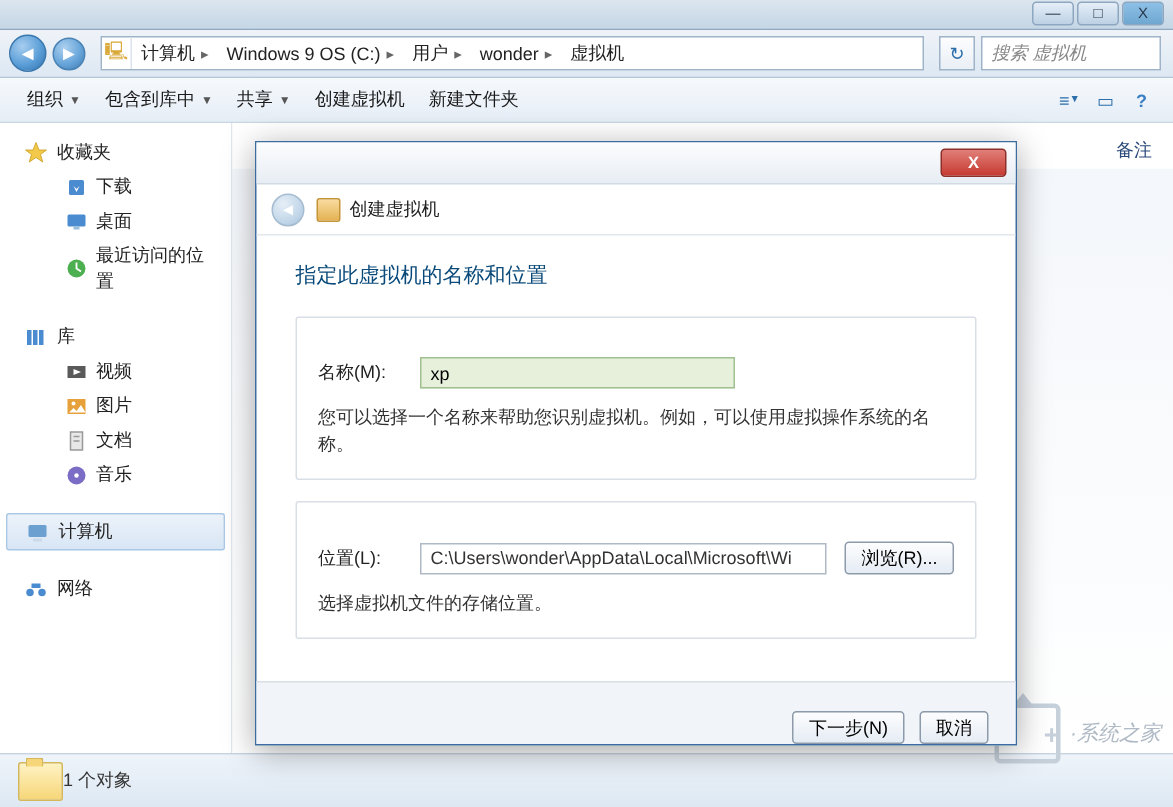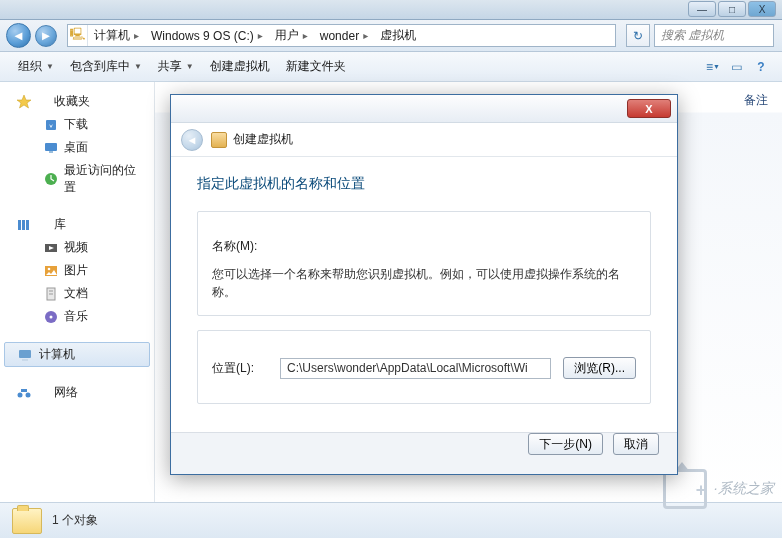--- a/index.html
+++ b/index.html
@@ -26,30 +26,30 @@
 .toolbar{ height:30px; background:linear-gradient(to bottom,#f6f9fc,#e5edf6); border-bottom:1px solid #c9d7e4; display:flex; align-items:center; padding:0 10px; font-size:12px; color:#1a1a1a; }
 .tb-item{ padding:0 8px; display:flex; align-items:center; gap:4px;}
 .tb-item .dd{ font-size:8px; color:#555;}
 .tb-right{ margin-left:auto; display:flex; gap:2px; align-items:center;}
 .tb-ricon{ width:22px;height:20px; border:1px solid transparent; display:flex;align-items:center;justify-content:center; color:#2d6faa; font-size:12px; border-radius:2px;}
 
 
 .main{ display:flex; height:420px; }
 .sidebar{ width:155px; background:#fff; border-right:1px solid #e0e6ec; padding:8px 0; font-size:12px; }
 .side-group{ margin-bottom:14px; }
-.side-head{ display:flex; align-items:center; gap:22px; padding:3px 10px 3px 16px; color:#222; font-size:12px;}
+.side-head{ display:flex; align-items:center; gap:6px; padding:3px 10px 3px 16px; color:#222; font-size:12px;}
 .side-head svg,.side-item svg{flex-shrink:0;}
 .side-item{ display:flex; align-items:center; gap:6px; padding:3px 10px 3px 44px; color:#222;}
 .side-item.sel{ background:linear-gradient(to bottom,#ecf2f9,#d8e6f5); border:1px solid #a9c7e6; border-radius:2px; margin:0 4px; padding-left:28px;}
 
 .content{ flex:1; background:linear-gradient(to bottom,#fff 0,#fff 30px,#f4f7fb 31px,#fff 100%); position:relative; padding:10px 14px; }
 .col-head{ position:absolute; right:14px; top:10px; font-size:12px; color:#2a4a7a;}
 
 
-.statusbar{ height:36px; background:linear-gradient(to bottom,#eef4fa,#dde8f3); border-top:1px solid #c6d4e2; display:flex; align-items:center; padding:0 12px; font-size:12px; color:#333; gap:10px;}
+.statusbar{ height:36px; background:linear-gradient(to bottom,#eef4fa,#dde8f3); border-top:1px solid #c6d4e2; display:flex; align-items:center; padding:0 12px; font-size:12px; color:#333; }
 .stat-icon{ width:30px;height:26px; background:linear-gradient(to bottom,#fff3c4,#f6d678); border:1px solid #d6b85a; border-radius:2px; position:relative;}
 .stat-icon:before{content:"";position:absolute;top:-4px;left:4px;width:10px;height:5px;background:#f6d678;border:1px solid #d6b85a;border-bottom:none;border-radius:2px 2px 0 0;}
 
 
 .watermark{ position:absolute; right:8px; bottom:29px; color:#afbac5; font-size:14px; font-style:italic; display:flex; align-items:center; gap:6px; }
 .watermark .logo{ width:44px;height:40px; border:3px solid #c6d0db; border-radius:4px; position:relative;}
 .watermark .logo:before{content:"";position:absolute;top:-10px;left:8px;width:0;height:0;border-left:8px solid transparent;border-right:8px solid transparent;border-bottom:10px solid #c6d0db;}
 .watermark .logo:after{content:"+";position:absolute;right:-2px;top:8px;font-size:18px;font-style:normal;color:#c6d0db;font-weight:bold;}
 
 
@@ -62,21 +62,21 @@
 .dlg-caption .ico{ width:16px;height:16px; background:linear-gradient(to bottom,#f9dca0,#e3b252); border:1px solid #c4943a; border-radius:2px;}
 .dlg-body{ padding:18px 26px 14px 26px; }
 .dlg-h1{ color:#0a4a7a; font-size:14px; margin-bottom:18px; }
 .fieldset{ border:1px solid #d9dfe6; border-radius:2px; padding:26px 14px 14px 14px; margin-bottom:14px;}
 .row{ display:flex; align-items:center; gap:12px; margin-bottom:10px;}
 .lbl{ width:56px; color:#222;}
 .inp{ flex:1; height:21px; border:1px solid #9fc08f; background:#e6f0db; padding:0 6px; font-size:12px; display:flex; align-items:center; }
 .inp2{ flex:1; height:21px; border:1px solid #aeb9c5; background:#fff; padding:0 6px; font-size:12px; display:flex; align-items:center; color:#333; white-space:nowrap; overflow:hidden;}
 .btn{ height:22px; padding:0 10px; background:linear-gradient(to bottom,#fdfdfe,#e5ecf4); border:1px solid #8d9aaa; border-radius:3px; font-size:12px; display:flex;align-items:center;}
 .note{ color:#333; font-size:12px; line-height:1.5;}
-.dlg-foot{ height:42px; border-top:1px solid #dadfe6; background:#f1f4f8; display:flex; align-items:flex-start; justify-content:flex-end; padding:0 18px; gap:10px;}
+.dlg-foot{ height:42px; border-top:1px solid #dadfe6; background:#f1f4f8; display:flex; align-items:flex-end; justify-content:flex-end; padding:0 18px; gap:10px;}
 
 
 .fav-star{ fill:#f3c94b; stroke:#c79a14; stroke-width:.5;}
 .blue-ico{ fill:#4b8cd0;}
 .green-ico{ fill:#4caf50;}
 .purple-ico{ fill:#7b6cc5;}
 .orange-ico{ fill:#e7a13a;}
 </style>
 </head>
 <body>
@@ -261,29 +261,31 @@
       <div class="ico"></div>
       <span>创建虚拟机</span>
     </div>
   </div>
   <div class="dlg-body">
     <div class="dlg-h1">指定此虚拟机的名称和位置</div>
 
     <div class="fieldset">
       <div class="row">
         <div class="lbl">名称(M):</div>
+        <div class="inp" style="max-width:210px;">xp</div>
       </div>
       <div class="note">您可以选择一个名称来帮助您识别虚拟机。例如，可以使用虚拟操作系统的名称。</div>
     </div>
 
     <div class="fieldset">
       <div class="row">
         <div class="lbl">位置(L):</div>
         <div class="inp2">C:\Users\wonder\AppData\Local\Microsoft\Wi</div>
         <div class="btn">浏览(R)...</div>
       </div>
+      <div class="note">选择虚拟机文件的存储位置。</div>
     </div>
   </div>
   <div class="dlg-foot">
     <div class="btn">下一步(N)</div>
     <div class="btn">取消</div>
   </div>
 </div>
 
 </body></html>

